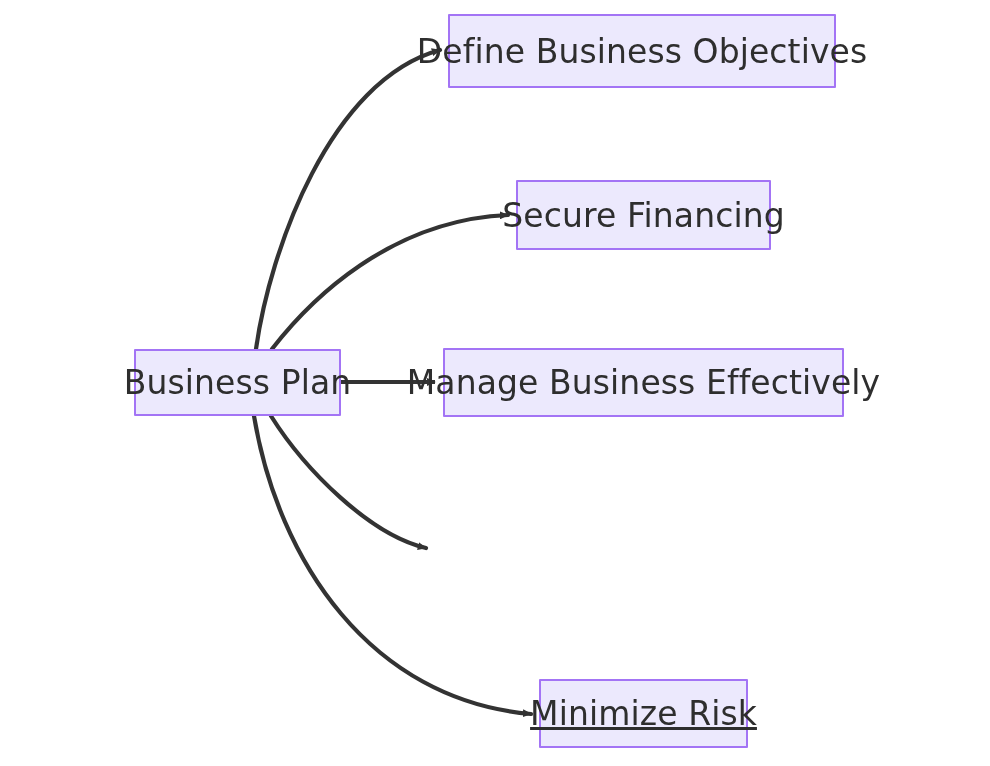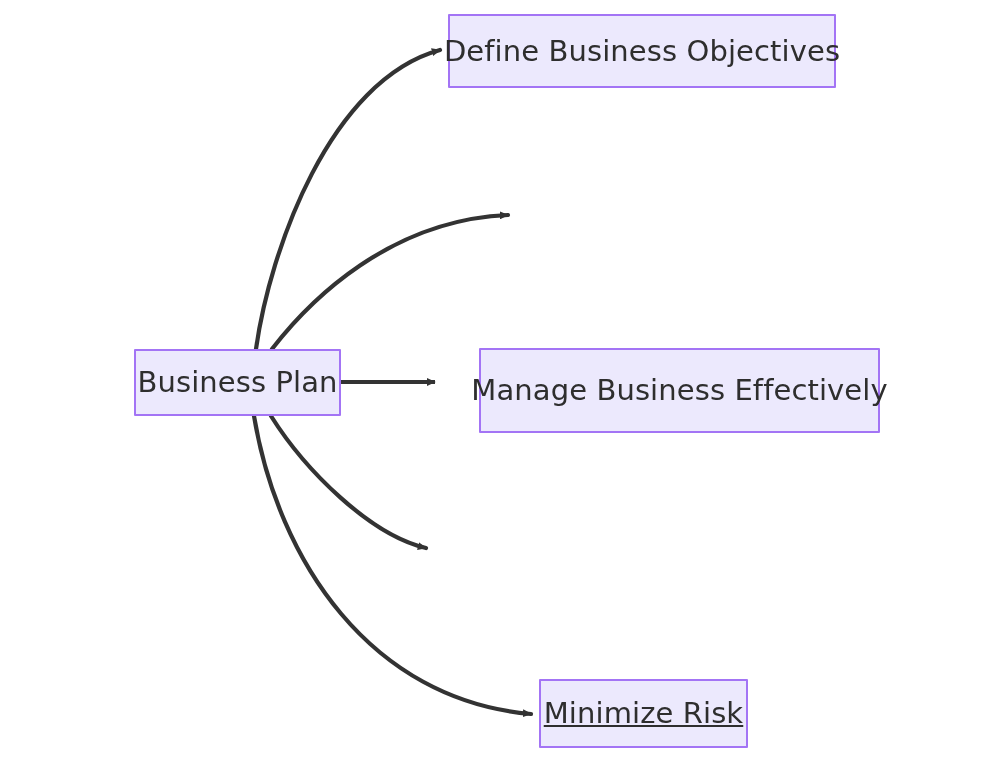--- a/index.html
+++ b/index.html
@@ -29,21 +29,21 @@
   .flow-node {
     position: absolute;
     box-sizing: border-box;
     background: #ece9fd;
     border: 2px solid #a374f5;
     border-radius: 1px;
     display: flex;
     align-items: center;
     justify-content: center;
     color: #2e2e2e;
-    font-size: 29px;
+    font-size: 33px;
     font-weight: 400;
     letter-spacing: 0.1px;
     line-height: 1;
     white-space: nowrap;
   }
   .node-label {
     display: block;
     padding: 0 2px;
   }
 </style>
@@ -71,22 +71,25 @@
   </svg>
 
   <div class="flow-node" id="node-business-plan" style="left: 134px; top: 349px; width: 207px; height: 67px; background: rgb(236, 233, 253); border-color: rgb(163, 116, 245); color: rgb(46, 46, 46); justify-content: center;">
     <span class="node-label">Business Plan</span>
   </div>
 
   <div class="flow-node" id="node-define-business-objectives" style="left: 448px; top: 14px; width: 388px; height: 74px; background: rgb(236, 233, 253); border-color: rgb(163, 116, 245); color: rgb(46, 46, 46);">
     <span class="node-label">Define Business Objectives</span>
   </div>
 
+  <div class="flow-node" id="node-secure-financing" style="left: 516px; top: 180px; width: 255px; height: 70px; background: rgb(236, 233, 253); border-color: rgb(163, 116, 245); color: rgb(46, 46, 46);">
+    <span class="node-label">Secure Financing</span>
+  </div>
 
-  <div class="flow-node" id="node-manage-business-effectively" style="left: 443px; top: 348px; width: 401px; height: 85px; background: rgb(236, 233, 253); border-color: rgb(163, 116, 245); color: rgb(46, 46, 46); margin-left: 36px;">
+  <div class="flow-node" id="node-manage-business-effectively" style="left: 443px; top: 348px; width: 401px; height: 69px; background: rgb(236, 233, 253); border-color: rgb(163, 116, 245); color: rgb(46, 46, 46);">
     <span class="node-label">Manage Business Effectively</span>
   </div>
 
 
   <div class="flow-node" id="node-minimize-risk" style="left: 539px; top: 679px; width: 209px; height: 69px; background: rgb(236, 233, 253); border-color: rgb(163, 116, 245); color: rgb(46, 46, 46); text-decoration: underline;">
     <span class="node-label">Minimize Risk</span>
   </div>
 
 </div>
 

